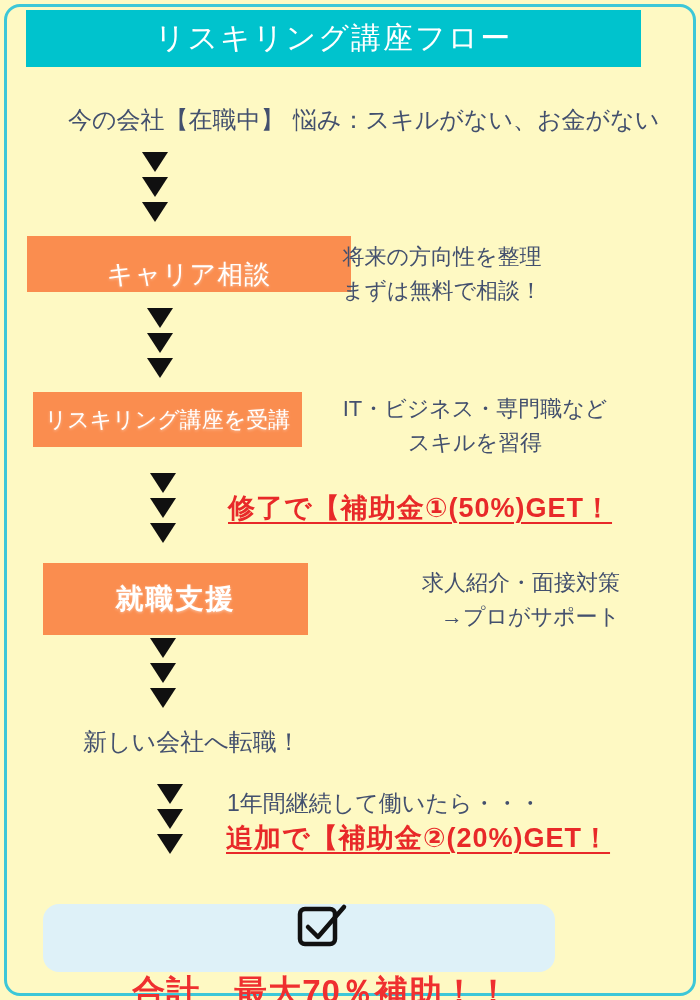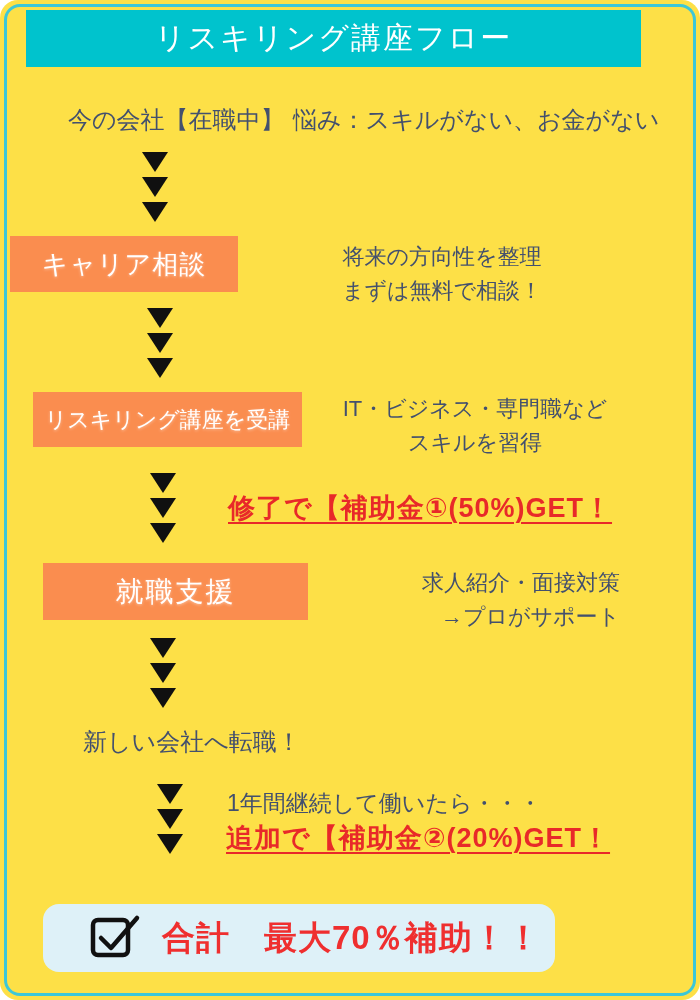--- a/index.html
+++ b/index.html
@@ -1,18 +1,18 @@
 <!DOCTYPE html>
 <html><head>
 <meta charset="utf-8">
 <style>
   html,body { margin:0; padding:0; background:#ffffff; }
   .canvas {
-    position:relative; width:700px; height:1000px; background:#fde047;
-    font-family:"Liberation Sans","DejaVu Sans",sans-serif; overflow:hidden;border-radius:18px;
+    position:relative; width:700px; height:1000px; background:#fef9c3;
+    font-family:"Liberation Sans","DejaVu Sans",sans-serif; overflow:hidden;
   }
   .page-border {
     position:absolute; left:4px; top:4px; right:4px; bottom:4px;
     border:3px solid #3cc7d8; border-radius:16px; pointer-events:none;
   }
   .title-bar {
     position:absolute; left:26px; top:10px; width:615px; height:57px;
     background:#00c3cd; color:#ffffff; font-size:30px; letter-spacing:2px;
     display:flex; align-items:center; justify-content:center;
   }
@@ -28,44 +28,44 @@
   .arrows-1 { left:142px; top:152px; }
   .arrows-2 { left:147px; top:308px; }
   .arrows-3 { left:150px; top:473px; }
   .arrows-4 { left:150px; top:638px; }
   .arrows-5 { left:157px; top:784px; }
   .step-box {
     position:absolute; background:#fa8d4f; color:#ffffff;
     display:flex; align-items:center; justify-content:center;
     text-shadow:0 1px 3px rgba(255,255,255,0.45);
   }
-  .step-1 { left:10px; top:236px; width:228px; height:56px; font-size:26px; letter-spacing:1px; }
+  .step-1 { left:27px; top:236px; width:324px; height:56px; font-size:26px; letter-spacing:1px;align-items:flex-end; }
   .step-2 { left:33px; top:392px; width:269px; height:55px; font-size:22px; }
-  .step-3 { left:43px; top:563px; width:265px; height:57px; font-size:28px; letter-spacing:2px; }
+  .step-3 { left:43px; top:563px; width:265px; height:72px; font-size:28px; letter-spacing:2px;font-weight:bold; }
   .desc {
     position:absolute; text-align:center; color:#43506e;
     font-size:22px; line-height:34px;
   }
   .desc-1 { left:307px; top:240px; width:270px; }
   .desc-2 { left:325px; top:392px; width:300px; }
   .desc-3 { left:320px; top:566px; width:300px;text-align:right; }
   .red-note {
     position:absolute; color:#e82929; font-weight:bold; font-size:27px;
     text-decoration:underline; text-decoration-thickness:2px; text-underline-offset:5px;
     letter-spacing:1px;
   }
   .red-note-1 { left:213px; top:490px;margin-left:15px; }
   .red-note-2 { left:226px; top:820px; }
   .goal-label { position:absolute; left:83px; top:726px; font-size:24px; }
   .after-line { position:absolute; left:227px; top:788px; font-size:23px;text-align:center; }
   .summary-box {
     position:absolute; left:43px; top:904px; width:512px; height:68px;
     background:#def1f8; border-radius:16px;
     display:flex; align-items:center; gap:20px;
-    padding-left:45px; box-sizing:border-box;
+    padding-left:45px; box-sizing:border-box;flex-direction:column;
   }
   .summary-text {
     color:#ef2f2f; font-size:33px; font-weight:bold; letter-spacing:1px;
     white-space:nowrap;
   }
   .check-icon { flex:0 0 auto; margin-top:-6px; }
 </style>
 </head>
 <body>
 

